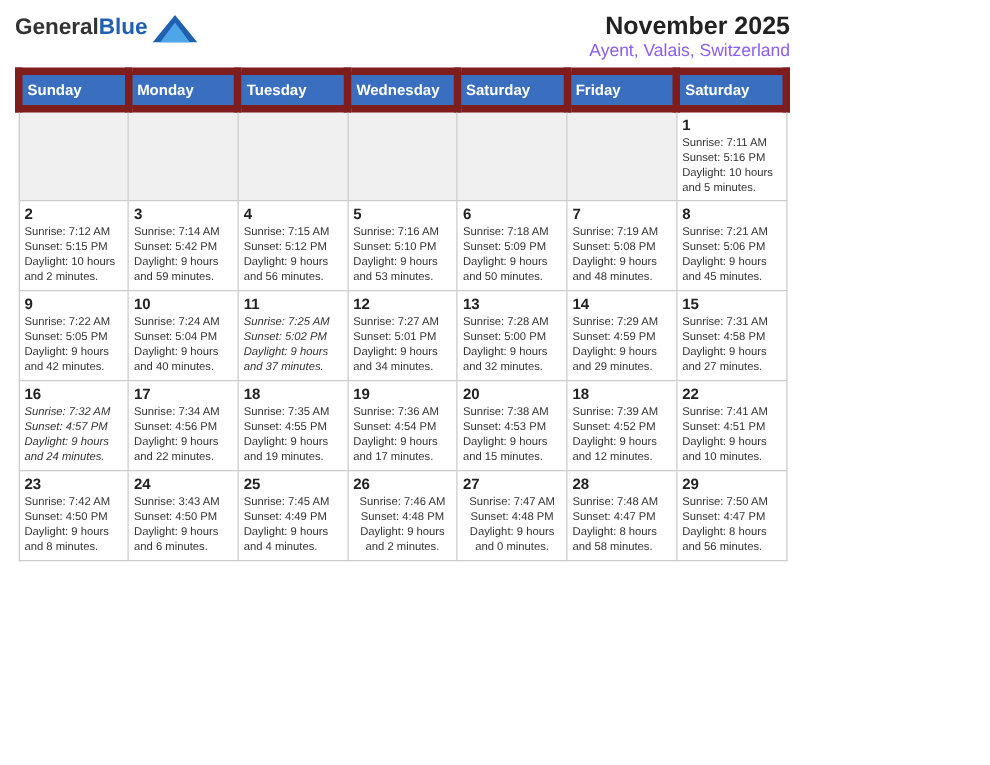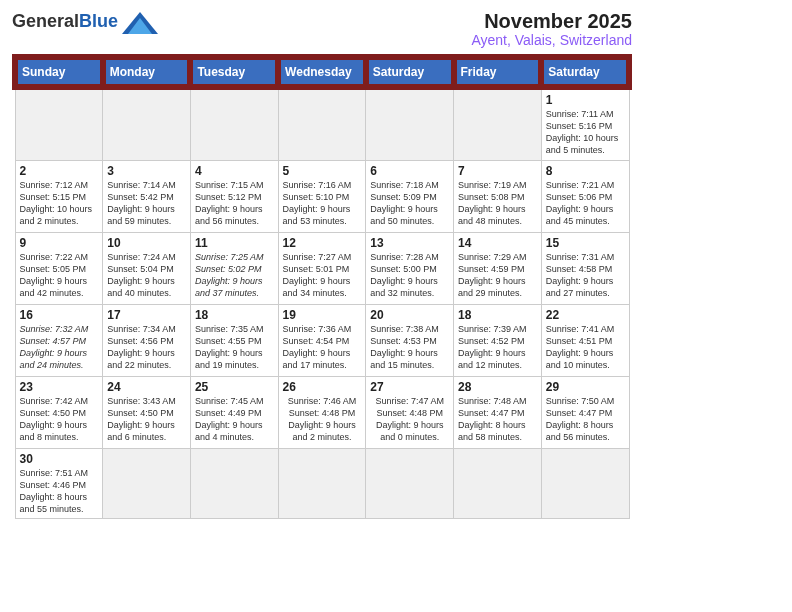--- a/index.html
+++ b/index.html
@@ -314,29 +314,15 @@
 Sunset: 4:47 PM
 Daylight: 8 hours and 58 minutes.</div>
           </td>
           <td>
             <span class="day-number">29</span>
             <div class="day-info" style="white-space: pre-line;">Sunrise: 7:50 AM
 Sunset: 4:47 PM
 Daylight: 8 hours and 56 minutes.</div>
           </td>
         </tr>
-        <tr class="last-row">
-          <td>
-            <span class="day-number">30</span>
-            <div class="day-info" style="white-space: pre-line;">Sunrise: 7:51 AM
-Sunset: 4:46 PM
-Daylight: 8 hours and 55 minutes.</div>
-          </td>
-          <td class="empty"></td>
-          <td class="empty"></td>
-          <td class="empty"></td>
-          <td class="empty"></td>
-          <td class="empty"></td>
-          <td class="empty"></td>
-        </tr>
       </tbody>
   </table>
 </div>
 
 </body></html>

